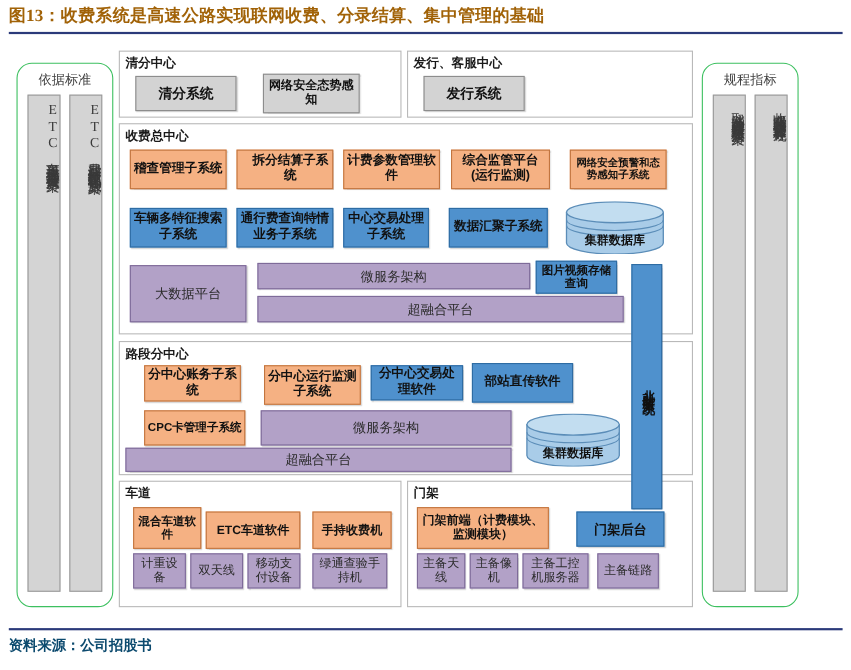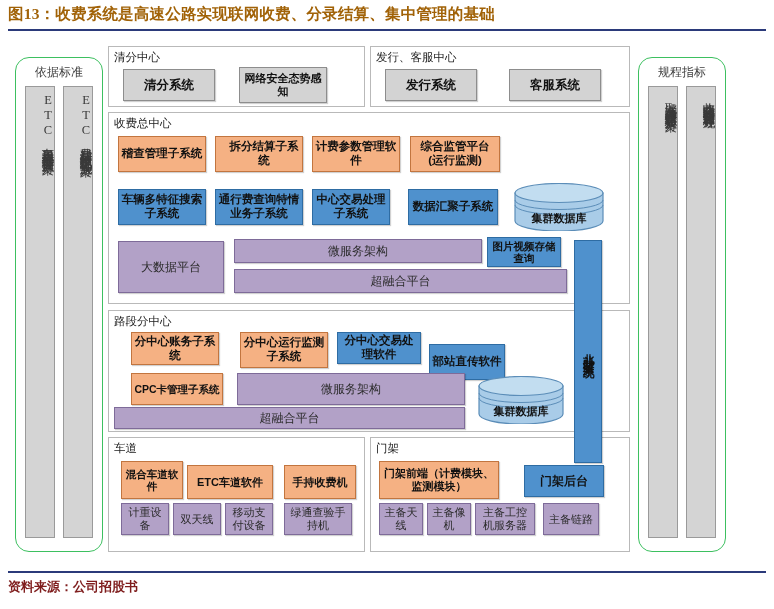--- a/index.html
+++ b/index.html
@@ -21,21 +21,21 @@
     position:absolute;left:8px;top:29px;width:758px;height:2px;
     background:#2b3a7a;
   }
   #footer-rule{
     position:absolute;left:8px;top:571px;width:758px;height:2px;
     background:#2b3a7a;
   }
   #source-note{
     position:absolute;left:8px;top:578px;
     font-family:"Liberation Serif","DejaVu Serif",serif;
-    font-size:13px;color:#7f1d1d;font-weight:bold;
+    font-size:13px;color:#0c4a6e;font-weight:bold;
   }
   
   .side-panel{
     position:absolute;border:1.6px solid #3dc060;border-radius:14px;
     background:#ffffff;box-sizing:border-box;
   }
   .side-panel .panel-title{
     position:absolute;left:0;right:0;top:6px;text-align:center;
     font-size:12px;color:#3f3f3f;font-family:"Liberation Serif","DejaVu Serif",serif;
   }
@@ -48,21 +48,21 @@
     padding-top:6px;letter-spacing:1px;
     text-align:start;
   }
   
   .group{
     position:absolute;box-sizing:border-box;
     border:1px solid #b9b9b9;background:#fff;
   }
   .group > .group-title{
     position:absolute;left:5px;top:3px;
-    font-size:11.5px;font-weight:normal;color:#1a1a1a;
+    font-size:11.5px;font-weight:bold;color:#1a1a1a;
     font-family:"Liberation Sans","DejaVu Sans",sans-serif;
   }
   
   .node{
     position:absolute;box-sizing:border-box;
     display:flex;align-items:center;justify-content:center;
     text-align:center;line-height:1.18;
     font-family:"Liberation Sans","DejaVu Sans",sans-serif;
     font-weight:bold;
     padding:1px 2px;
@@ -108,30 +108,30 @@
 
 <div class="group" style="left:108px;top:46px;width:257px;height:61px;">
   <div class="group-title">清分中心</div>
   <div class="node n-grey" style="left:14px;top:22px;width:92px;height:32px;">清分系统</div>
   <div class="node n-grey" style="left:130px;top:20px;width:88px;height:36px;font-size:11px;">网络安全态势感知</div>
 </div>
 
 <div class="group" style="left:370px;top:46px;width:260px;height:61px;">
   <div class="group-title">发行、客服中心</div>
   <div class="node n-grey" style="left:14px;top:22px;width:92px;height:32px;">发行系统</div>
-  <div class="node n-grey" style="left:138px;top:22px;width:92px;height:32px;">客服系统</div>
 </div>
 
 <div class="group" style="left:108px;top:112px;width:522px;height:192px;">
   <div class="group-title">收费总中心</div>
 
   <div class="node n-orange" style="left:9px;top:23px;width:88px;height:36px;">稽查管理子系统</div>
   <div class="node n-orange" style="left:106px;top:23px;width:88px;height:36px;padding-left:12px;">拆分结算子系统</div>
   <div class="node n-orange" style="left:203px;top:23px;width:88px;height:36px;">计费参数管理软件</div>
   <div class="node n-orange" style="left:301px;top:23px;width:90px;height:36px;">综合监管平台(运行监测)</div>
+  <div class="node n-orange" style="left:409px;top:23px;width:88px;height:36px;font-size:9.5px;">网络安全预警和态势感知子系统</div>
 
   <div class="node n-blue" style="left:9px;top:76px;width:88px;height:36px;">车辆多特征搜索子系统</div>
   <div class="node n-blue" style="left:106px;top:76px;width:88px;height:36px;text-align:center;">通行费查询特情业务子系统</div>
   <div class="node n-blue" style="left:203px;top:76px;width:78px;height:36px;">中心交易处理子系统</div>
   <div class="node n-blue" style="left:299px;top:76px;width:90px;height:36px;">数据汇聚子系统</div>
 
   <div class="cyl" style="left:404px;top:70px;width:92px;height:48px;">
     <svg width="92" height="48" viewBox="0 0 92 48">
       <path d="M2,10 L2,38 A44,10 0 0 0 90,38 L90,10 Z" fill="#a9cce8" stroke="#5b8db8" stroke-width="1.2"></path>
       <ellipse cx="46" cy="10" rx="44" ry="9.5" fill="#c2ddf0" stroke="#5b8db8" stroke-width="1.2"></ellipse>
@@ -146,21 +146,21 @@
   <div class="node n-purple" style="left:125px;top:156px;width:333px;height:24px;">超融合平台</div>
   <div class="node n-blue" style="left:378px;top:124px;width:74px;height:30px;font-size:10.5px;">图片视频存储查询</div>
 </div>
 
 <div class="group" style="left:108px;top:310px;width:522px;height:122px;">
   <div class="group-title">路段分中心</div>
 
   <div class="node n-orange" style="left:22px;top:21px;width:88px;height:33px;">分中心账务子系统</div>
   <div class="node n-orange" style="left:131px;top:21px;width:88px;height:36px;">分中心运行监测子系统</div>
   <div class="node n-blue" style="left:228px;top:21px;width:84px;height:32px;">分中心交易处理软件</div>
-  <div class="node n-blue" style="left:320px;top:33px;width:76px;height:36px;">部站直传软件</div>
+  <div class="node n-blue" style="left:320px;top:19px;width:92px;height:36px;">部站直传软件</div>
 
   <div class="node n-orange" style="left:22px;top:62px;width:92px;height:32px;font-size:10.5px;">CPC卡管理子系统</div>
   <div class="node n-purple" style="left:128px;top:62px;width:228px;height:32px;">微服务架构</div>
   <div class="node n-purple" style="left:5px;top:96px;width:351px;height:22px;">超融合平台</div>
 
   <div class="cyl" style="left:368px;top:65px;width:88px;height:48px;">
     <svg width="88" height="48" viewBox="0 0 88 48">
       <path d="M2,10 L2,38 A42,10 0 0 0 86,38 L86,10 Z" fill="#a9cce8" stroke="#5b8db8" stroke-width="1.2"></path>
       <ellipse cx="44" cy="10" rx="42" ry="9.5" fill="#c2ddf0" stroke="#5b8db8" stroke-width="1.2"></ellipse>
       <path d="M2,17 A42,9.5 0 0 0 86,17" fill="none" stroke="#5b8db8" stroke-width="1"></path>

